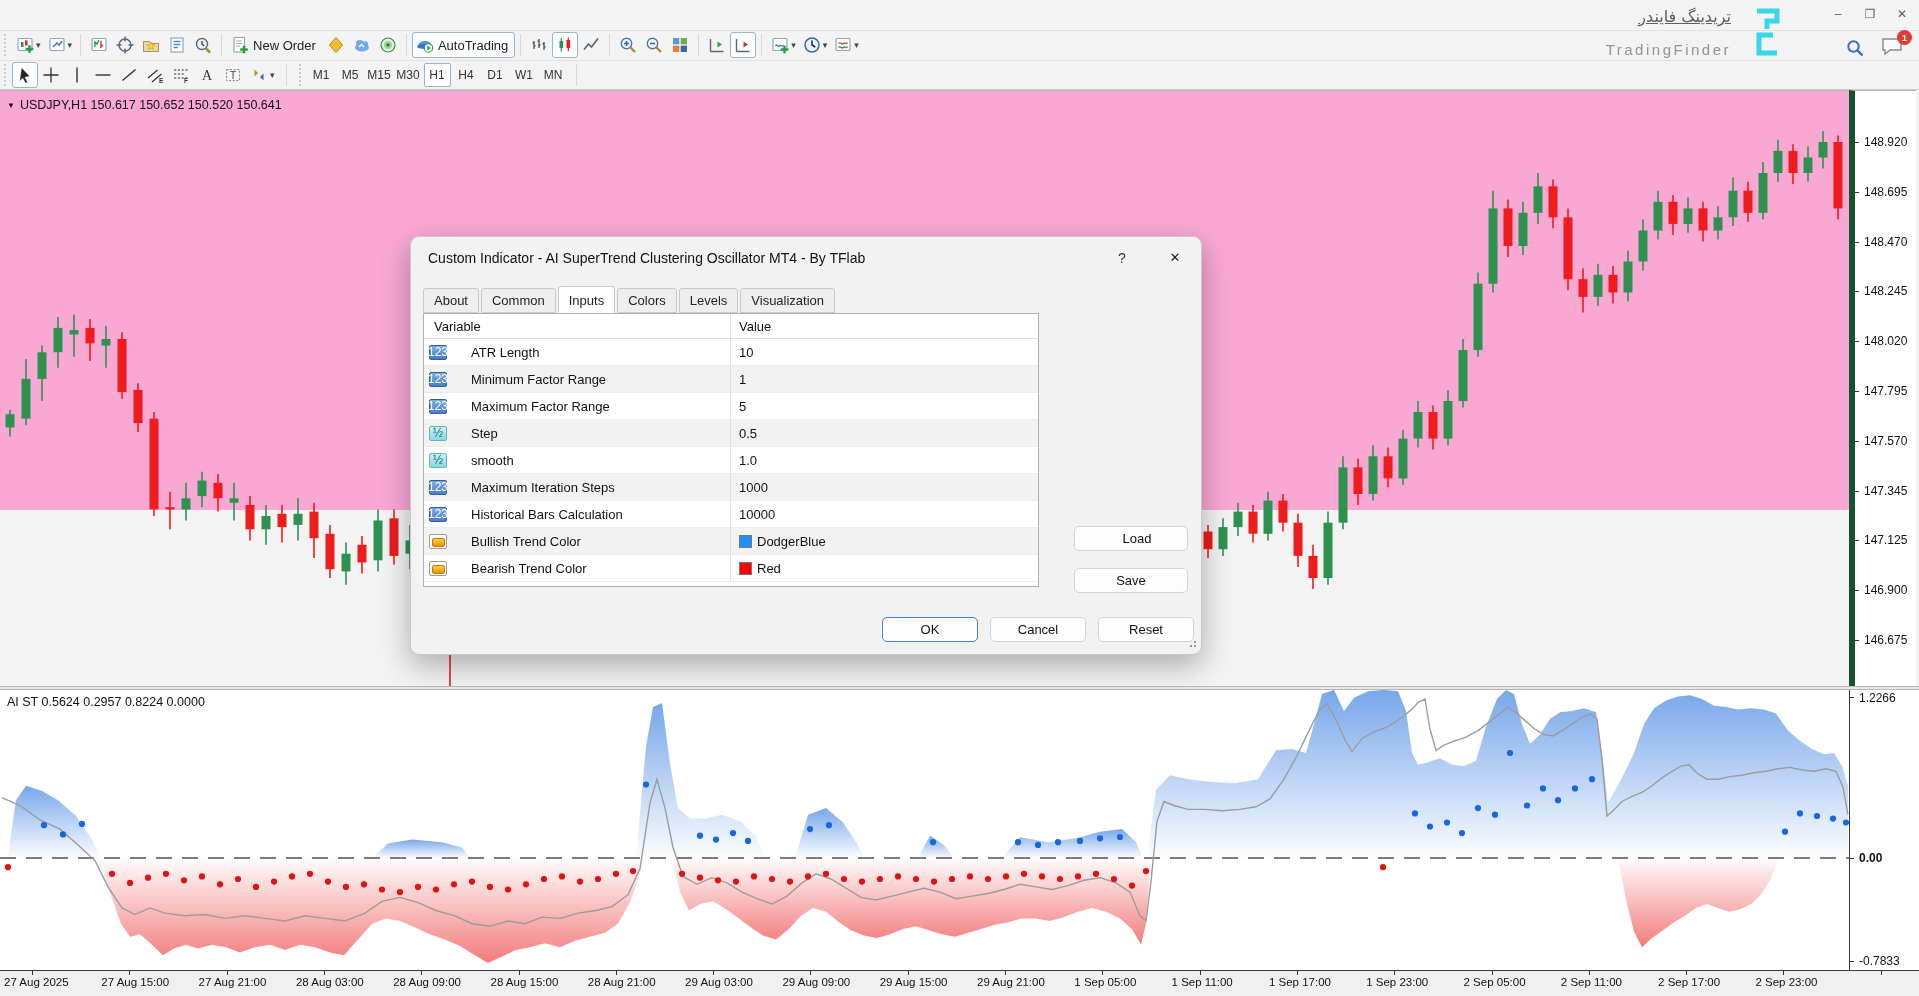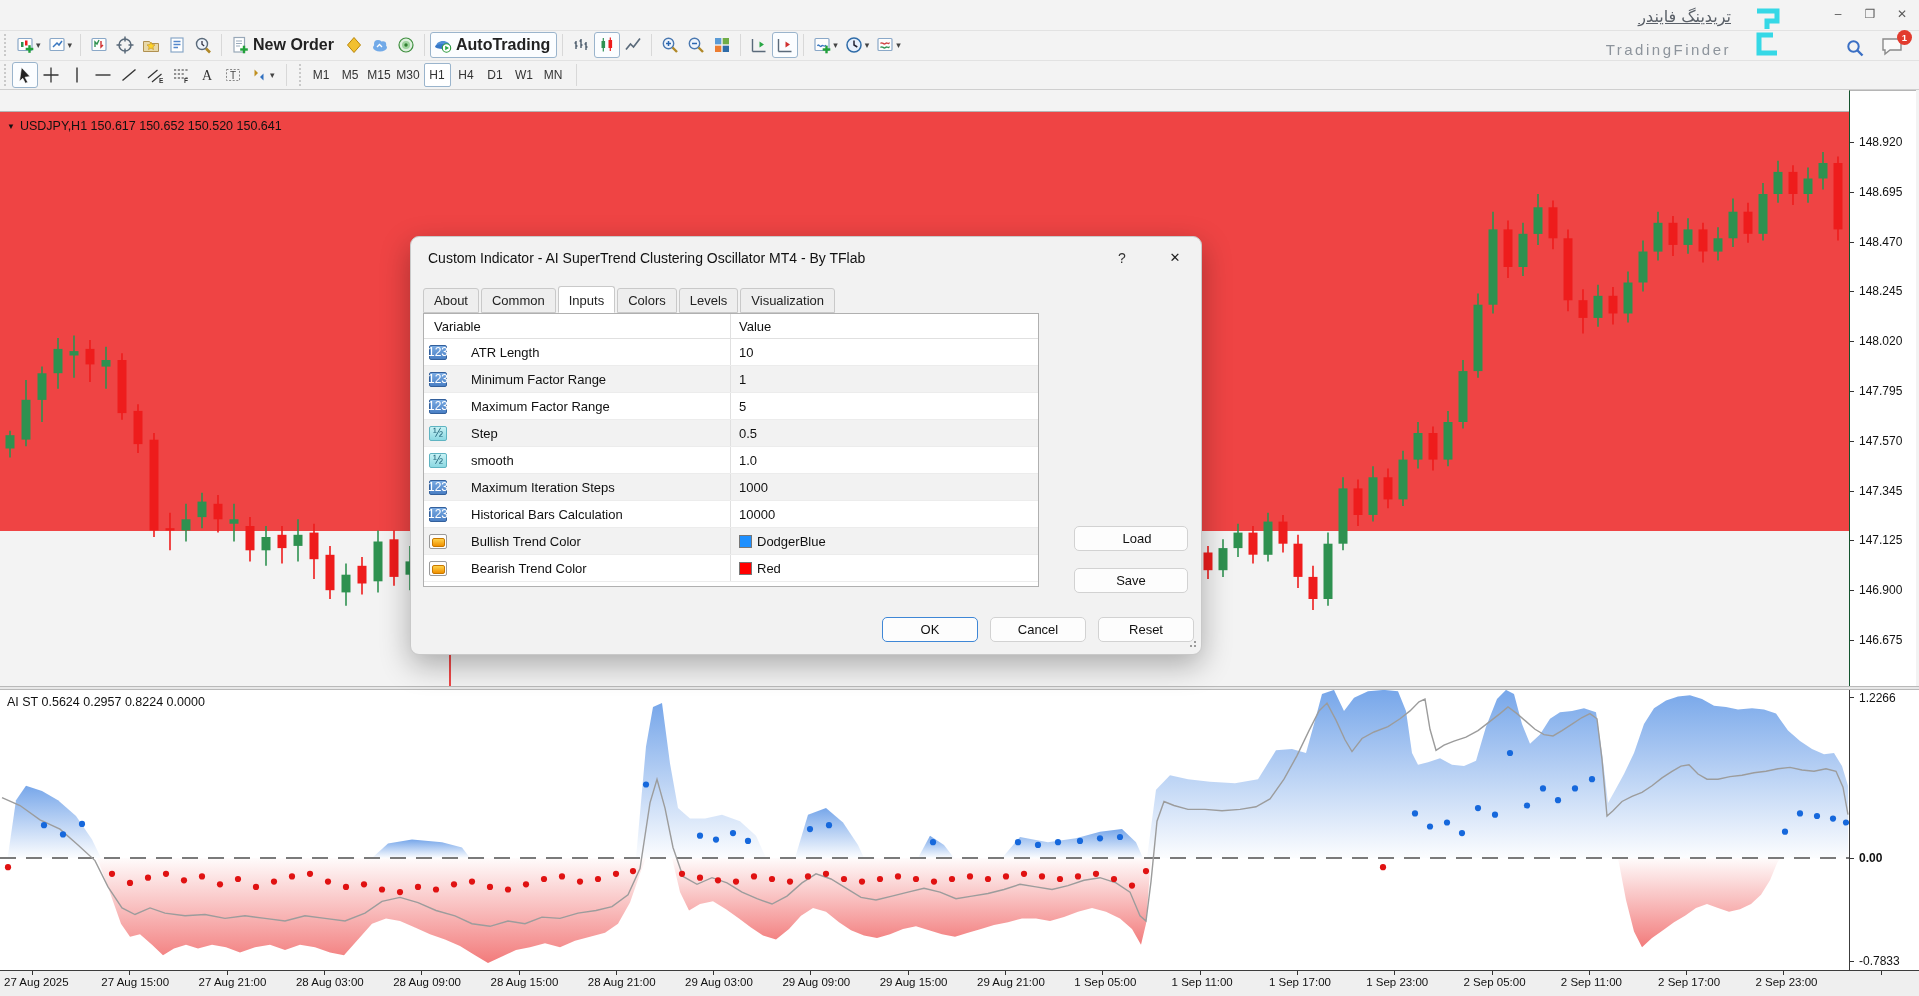--- a/index.html
+++ b/index.html
@@ -17,43 +17,43 @@
   .toolbar { position:absolute; left:0; width:1460px; height:30px; display:flex; align-items:center; background:transparent; z-index:5; }
   .tb1 { top:30px; } .tb2 { top:60px; }
   .hdr-line { position:absolute; left:0; width:1919px; height:1px; background:#e2e2e2; z-index:4; }
   .grip { width:7px; height:22px; margin:0 3px 0 2px;
     background:repeating-linear-gradient(180deg,#c9c9c9 0 2px,transparent 2px 4px);
     background-size:2px 100%; background-repeat:repeat-y; background-position:2px 0; }
   .tb-sep { width:1px; height:22px; background:#d8d8d8; margin:0 5px; }
   .tb-btn { height:26px; min-width:26px; display:flex; align-items:center; justify-content:center;
     border:1px solid transparent; border-radius:3px; padding:0 2px; }
   .tb-btn.pressed { border:1px solid #9ab4cc; background:#fbfdff; }
-  .tb-btn .lbl { font-size:16px; color:#222; margin:0 4px 0 3px; white-space:nowrap;font-weight:bold; }
+  .tb-btn .lbl { font-size:13px; color:#222; margin:0 4px 0 3px; white-space:nowrap; }
   .tb-btn .caret { font-size:9px; color:#444; margin-left:1px; }
   .tb-btn svg { display:block; }
   .tf-btn { min-width:27px; height:24px; display:flex; align-items:center; justify-content:center;
     font-size:12px; color:#333; border:1px solid transparent; border-radius:2px; margin:0 1px; }
   .tf-btn.active { border:1px solid #9ab4cc; background:#fff; }
 
   
   .brand { position:absolute; right:130px; top:6px; width:330px; height:52px; z-index:6;
     display:flex; align-items:center; justify-content:flex-end; }
   .brand-text { text-align:right; margin-right:12px; }
   .brand-fa { font-family:"DejaVu Sans", sans-serif; font-size:16px; color:#5a6068; direction:rtl;text-decoration:underline; }
   .brand-en { font-size:15px; color:#8d949c; letter-spacing:2.5px; margin-top:15px; }
   .winctl { position:absolute; right:8px; top:6px; z-index:7; display:flex; gap:14px; }
   .winbtn { width:18px; height:16px; display:flex; align-items:center; justify-content:center;
     color:#5a5a5a; font-size:12px; }
   .hdr-icons { position:absolute; right:14px; top:36px; z-index:7; display:flex; gap:16px; align-items:center; }
 
   
-  .plot-main { position:absolute; left:0; top:90px; width:1849px; height:420px; background:#ef4444;
-    border-top:1px solid #b5b5b5; z-index:1;margin-top:21px; }
+  .plot-main { position:absolute; left:0; top:90px; width:1849px; height:420px; background:#f9a8d4;
+    border-top:1px solid #b5b5b5; z-index:1; }
   .axis-main { position:absolute; left:1849px; top:90px; width:67px; height:596px; background:#fff;
-    border-left:1px solid #14532d; border-top:1px solid #b5b5b5; z-index:1; }
+    border-left:6px solid #14532d; border-top:1px solid #b5b5b5; z-index:1; }
   .splitter { position:absolute; left:0; top:686px; width:1919px; height:4px; background:#e7e7e7;
     border-top:1px solid #b9b9b9; border-bottom:1px solid #b9b9b9; z-index:2; }
   .plot-ind { position:absolute; left:0; top:690px; width:1849px; height:280px; background:#fff; z-index:1; }
   .axis-ind { position:absolute; left:1849px; top:690px; width:70px; height:280px; background:#fff;
     border-left:1px solid #3c3c3c; z-index:1; }
   .time-axis { position:absolute; left:0; top:970px; width:1919px; height:26px; background:#efefef;
     border-top:1px solid #3c3c3c; z-index:1; }
   .sym-line { position:absolute; left:7px; top:7px; font-size:12.5px; color:#111; z-index:2; }
   .sym-line .tri { font-size:8px; margin-right:5px; position:relative; top:-1px; }
   .ind-label { position:absolute; left:7px; top:5px; font-size:12.5px; color:#111; z-index:2; }

